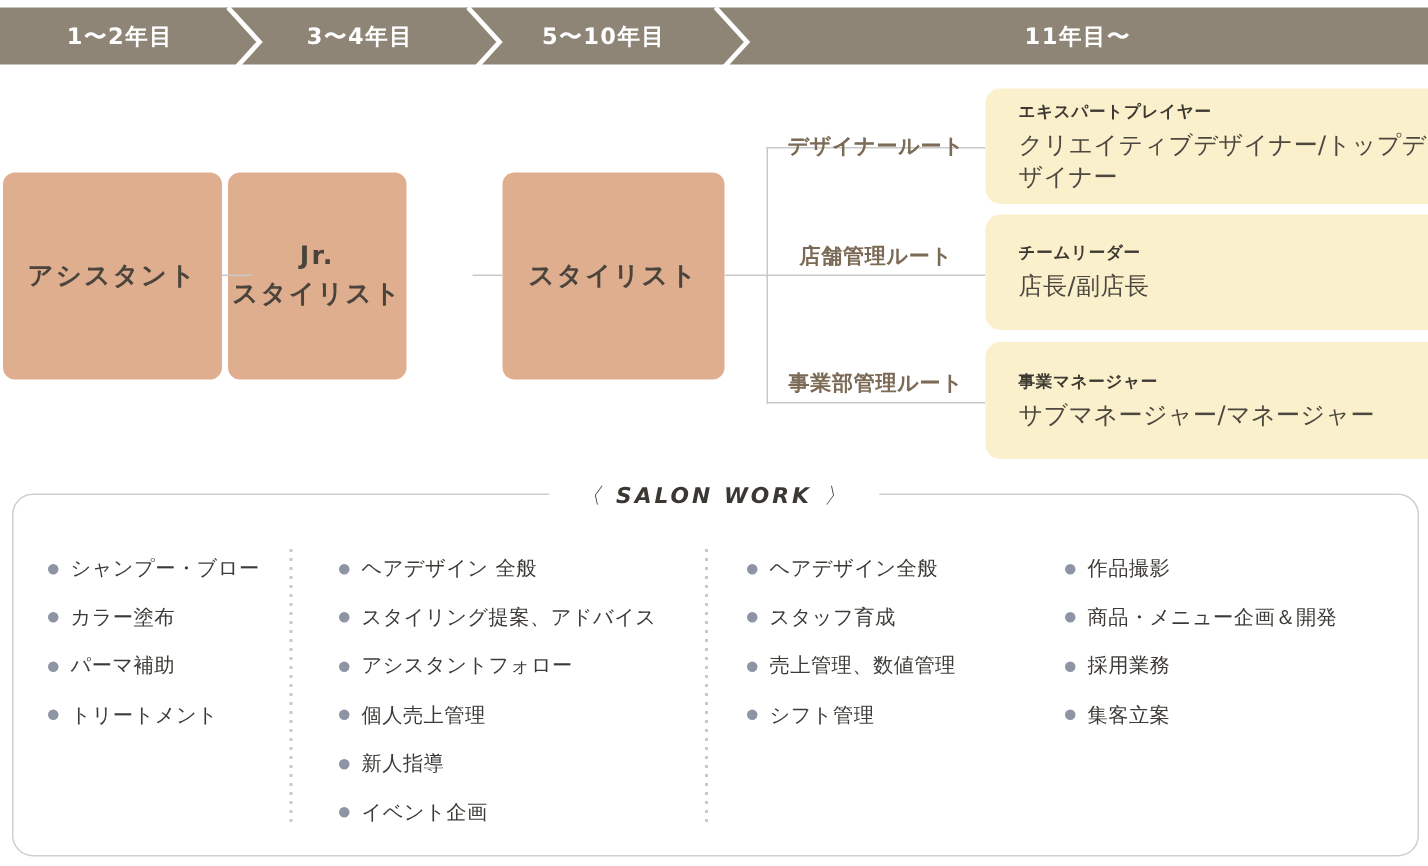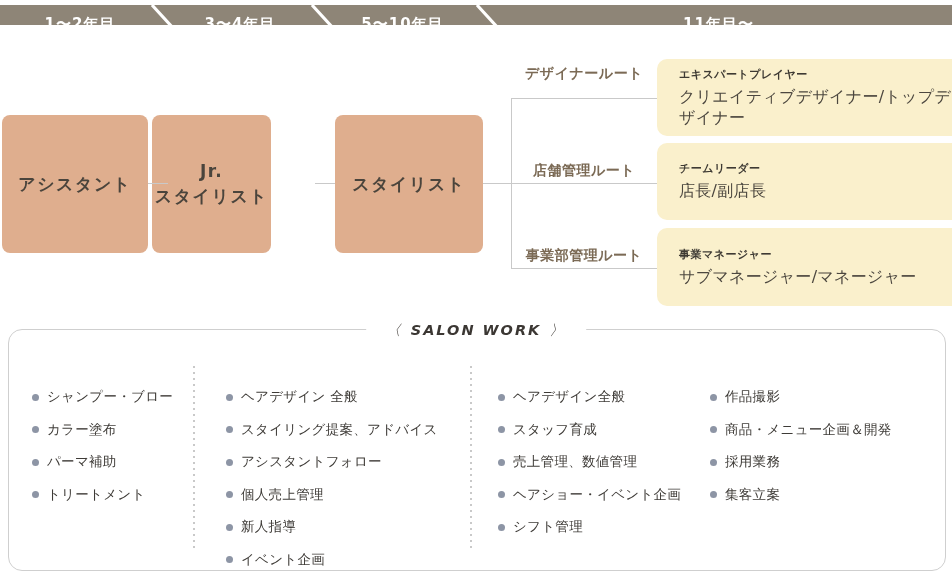--- a/index.html
+++ b/index.html
@@ -1,20 +1,20 @@
 <!DOCTYPE html>
 <html><head>
 <meta charset="utf-8">
 <style>
   html,body{margin:0;padding:0;background:#ffffff;}
   body{font-family:"DejaVu Sans","Liberation Sans",sans-serif;}
   .stage-wrap{position:relative;width:952px;height:577px;background:#ffffff;overflow:hidden;}
 
   
-  .tl-bar{position:absolute;left:0;top:5px;width:952px;height:20px;background:#8e8577;}
+  .tl-bar{position:absolute;left:0;top:5px;width:952px;height:38px;background:#8e8577;}
   .tl-seg{position:absolute;top:0;height:38px;display:flex;align-items:center;justify-content:center;
           color:#ffffff;font-size:15px;font-weight:700;letter-spacing:1px;}
   .tl-seg1{left:0;width:160px;}
   .tl-seg2{left:160px;width:160px;align-items:center;}
   .tl-seg3{left:320px;width:165px;}
   .tl-seg4{left:485px;width:467px;}
   .tl-chev{position:absolute;top:3px;width:26px;height:50px;}
 
   
   .stage-box{position:absolute;top:115px;height:138px;background:#dfae8e;border-radius:8px;
@@ -42,21 +42,21 @@
   .goal-sub{color:#4c473f;font-size:16px;margin-top:5px;letter-spacing:0.3px;}
 
   
   .sw-panel{position:absolute;left:8px;top:329px;width:936px;height:240px;
             border:1px solid #cfcfcf;border-radius:14px;background:#ffffff;}
   .sw-title{position:absolute;left:476px;top:321px;transform:translateX(-50%);
             background:#ffffff;padding:0 12px;white-space:nowrap;
             color:#3b3733;font-size:14.5px;font-weight:600;letter-spacing:2px;font-style:italic;}
   .sw-title .bracket{font-weight:400;margin:0 8px;color:#3b3733;}
 
-  .sw-col{position:absolute;top:387px;}
+  .sw-col{position:absolute;top:369px;}
   .sw-col1{left:32px;}
   .sw-col2{left:226px;}
   .sw-col3{left:498px;}
   .sw-col4{left:710px;}
   .li{display:flex;align-items:center;height:20px;margin-bottom:12.5px;
       color:#3e3b37;font-size:13.5px;letter-spacing:0.3px;white-space:nowrap;}
   .dot{width:7px;height:7px;border-radius:50%;background:#8d95a5;margin-right:8px;flex:0 0 auto;}
 
   .sw-divider{position:absolute;top:366px;height:182px;width:2px;
               background-image:repeating-linear-gradient(to bottom,#c9c9c9 0 2px,transparent 2px 6px);}
@@ -103,21 +103,21 @@
     <span>スタイリスト</span>
   </div>
 
   <div class="hline" style="left:148px;top:183px;width:20px;"></div>
   <div class="hline" style="left:315px;top:183px;width:20px;"></div>
   <div class="hline" style="left:483px;top:183px;width:174px;"></div>
   <div class="hline" style="left:511px;top:98px;width:146px;"></div>
   <div class="hline" style="left:511px;top:268px;width:146px;"></div>
   <div class="vline" style="left:511px;top:98px;height:171px;"></div>
 
-  <div class="route-label" style="top:65px;">デザイナールート</div>
+  <div class="route-label" style="top:89px;">デザイナールート</div>
   <div class="route-label" style="top:162px;">店舗管理ルート</div>
   <div class="route-label" style="top:247px;font-family:Liberation Mono, monospace;">事業部管理ルート</div>
 
   <div class="goal-card gc1">
     <div class="goal-title">エキスパートプレイヤー</div>
     <div class="goal-sub">クリエイティブデザイナー/トップデザイナー</div>
   </div>
   <div class="goal-card gc2">
     <div class="goal-title">チームリーダー</div>
     <div class="goal-sub">店長/副店長</div>
@@ -200,24 +200,20 @@
       <div class="li">
         <span class="dot"></span>
         <span>スタッフ育成</span>
       </div>
 
       <div class="li">
         <span class="dot"></span>
         <span>売上管理、数値管理</span>
       </div>
 
-      <div class="li">
-        <span class="dot"></span>
-        <span>ヘアショー・イベント企画</span>
-      </div>
 
       <div class="li">
         <span class="dot"></span>
         <span>シフト管理</span>
       </div>
     </div>
 
   <div class="sw-col sw-col4">
 
       <div class="li">

